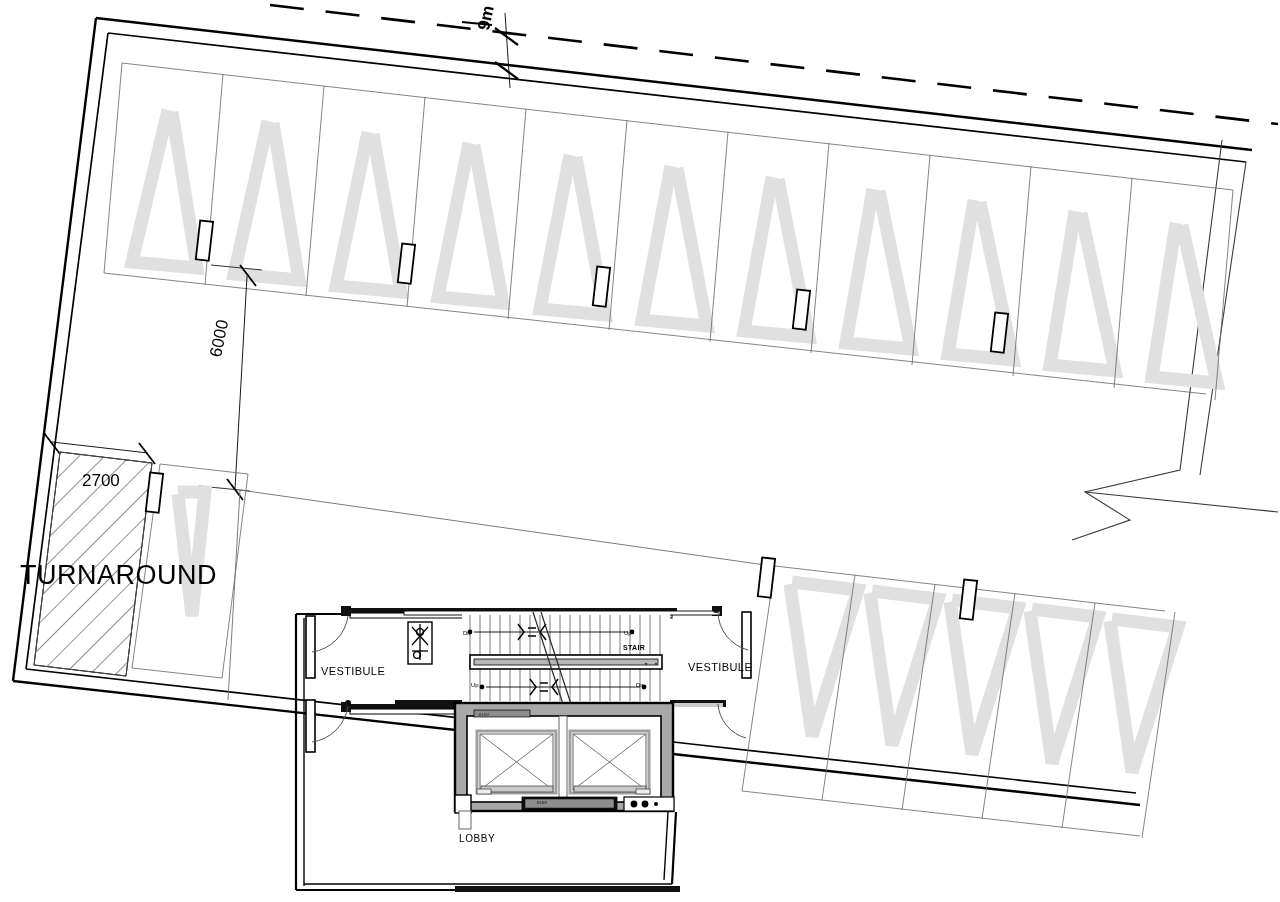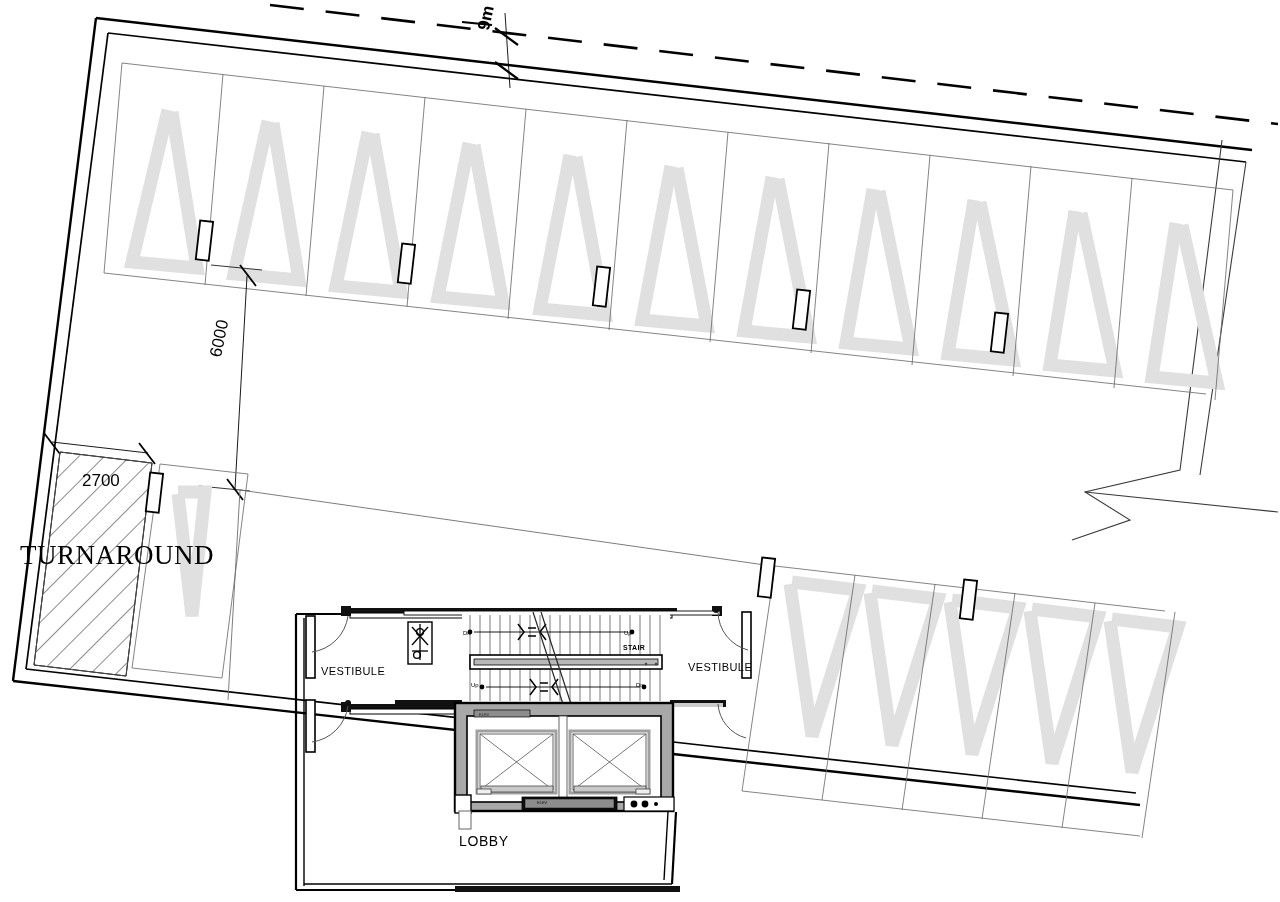--- a/index.html
+++ b/index.html
@@ -3,29 +3,29 @@
 <meta charset="utf-8">
 <title>Parking Level Floor Plan</title>
 <style>
   html,body{margin:0;padding:0;background:#ffffff;}
   body{width:1280px;height:902px;overflow:hidden;
        font-family:"Liberation Sans",sans-serif;color:#000;}
   #sheet{position:relative;width:1280px;height:902px;background:#fff;}
   #plan{position:absolute;inset:0;}
   .lbl{position:absolute;white-space:nowrap;color:#000;
        font-family:"Liberation Sans",sans-serif;}
-  #lbl-turnaround{left:20px;top:540px;font-size:27px;letter-spacing:0.5px;font-family:Liberation Serif, serif;}
+  #lbl-turnaround{left:20px;top:560px;font-size:27px;letter-spacing:0.5px;}
   #lbl-2700{left:82px;top:423px;font-size:17px;margin-top:48px;}
   #lbl-6000{left:206px;top:355px;font-size:17px;
             transform:rotate(-78deg);transform-origin:left top;}
   #lbl-9m{left:474px;top:28px;font-size:17px;font-weight:bold;
           transform:rotate(-78deg);transform-origin:left top;}
   #lbl-vest-l{left:321px;top:665px;font-size:11px;letter-spacing:0.4px;}
   #lbl-vest-r{left:688px;top:661px;font-size:11px;letter-spacing:0.4px;}
-  #lbl-lobby{left:459px;top:833px;font-size:14px;letter-spacing:0.6px;}
+  #lbl-lobby{left:459px;top:833px;font-size:10px;letter-spacing:0.6px;}
   #lbl-stair{left:623px;top:644px;font-size:7px;font-weight:bold;letter-spacing:0.3px;}
   #lbl-up-1{left:624px;top:630px;font-size:6px;}
   #lbl-dn-1{left:463px;top:630px;font-size:6px;}
   #lbl-up-2{left:471px;top:682px;font-size:6px;}
   #lbl-dn-2{left:636px;top:682px;font-size:6px;}
   #lbl-tag-top{left:479px;top:712px;font-size:4px;color:#2a2a2a;}
   #lbl-tag-btm{left:537px;top:800px;font-size:4px;color:#111;}
 </style>
 </head>
 <body>

